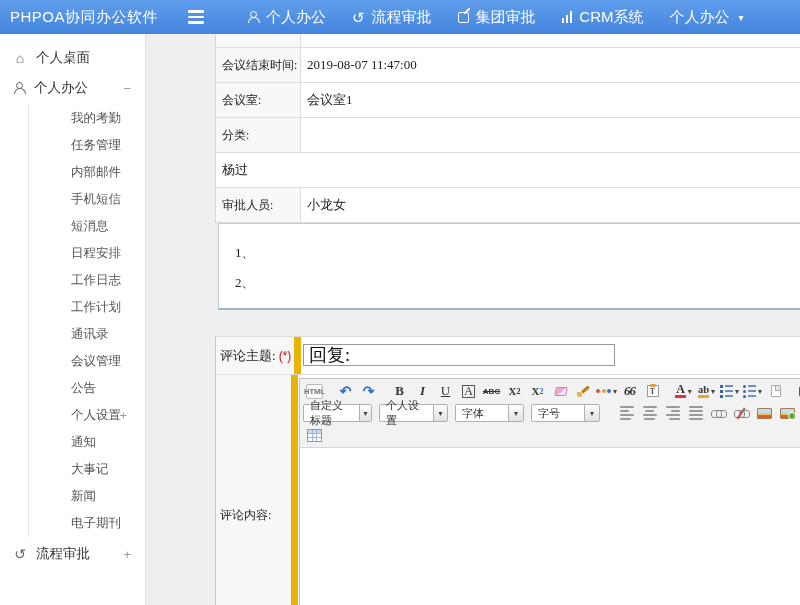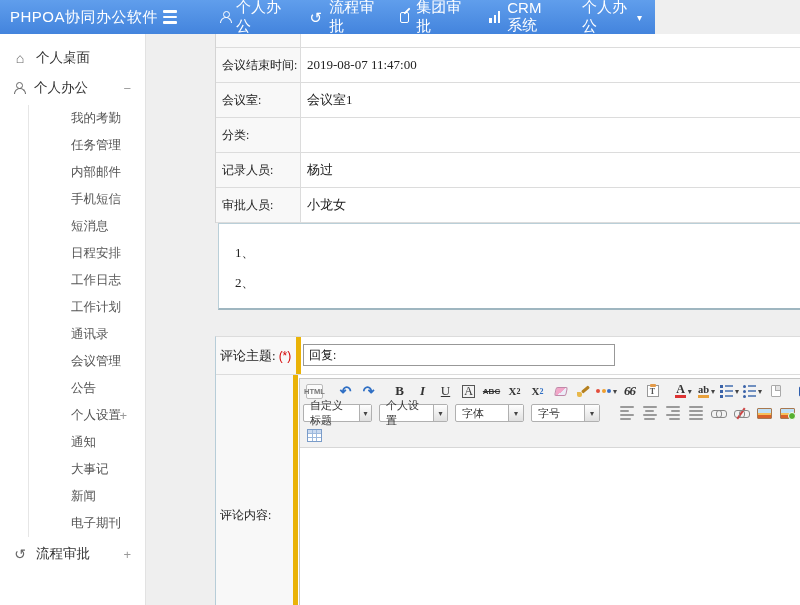--- a/index.html
+++ b/index.html
@@ -1,20 +1,20 @@
 <!DOCTYPE html>
 <html><head>
 <meta charset="utf-8">
 <style>
   * { margin:0; padding:0; box-sizing:border-box; }
   html,body { width:800px; height:605px; overflow:hidden; background:#efefef;
     font-family:"Liberation Sans", sans-serif; }
 
   
-  .header { position:absolute; left:0; top:0; width:655px; height:34px;
+  .header { position:absolute; left:0; top:0; width:800px; height:34px;
     background:linear-gradient(#609eec,#4384dd); display:flex; align-items:center;
     color:#fff; z-index:20; }
   .brand { font-size:15px; padding-left:10px; width:188px; letter-spacing:.5px; }
   .hamburger { width:16px; display:flex; flex-direction:column; gap:3px; margin-right:30px; cursor:pointer; }
   .hamburger i { height:2.4px; background:#fff; border-radius:1px; }
   .nav { display:flex; align-items:center; font-size:15px; }
   .nav-item { display:flex; align-items:center; gap:7px; padding:0 13px; height:34px; cursor:pointer; }
   .glyph-ico { font-size:15px; line-height:1; }
   .i-person { width:12px; height:12px; position:relative; }
   .i-person::before { content:""; position:absolute; top:0; left:3px; width:5px; height:5px;
@@ -59,26 +59,26 @@
 
   .content-box { position:absolute; left:218px; top:223px; width:592px; height:87px;
     background:#fff; border:1px solid #bacfd8; border-bottom:2px solid #9fb6c0;
     padding:14px 0 0 16px; }
   .content-box .line { line-height:30px; }
 
   .comment-table { position:absolute; left:215px; top:336px; width:600px; background:#fff;
     border-left:1px solid #b7cdd8; border-top:1px solid #dcdcdc; }
   .c-row1 { display:flex; height:38px; border-bottom:1px solid #dcdcdc; }
   .c-row2 { display:flex; height:280px; }
-  .c-label { width:85px; background:#f8f8f8; border-right:5px solid #eab308;
+  .c-label { width:85px; background:#f8f8f8; border-right:7px solid #eab308;
     display:flex; align-items:center; padding-left:4px; font-size:12px; }
   .c-value { flex:1; background:#fff; }
   .req { color:#d40000; margin-left:3px; font-size:12px; font-family:"Liberation Sans",sans-serif; }
   .subject-input { width:312px; height:22px; margin:7px 0 12px 2px; border:1px solid #989898;
-    font-family:"Liberation Serif",serif; font-size:12px; color:#111; padding:0 5px; outline:none; }
+    font-family:"Liberation Serif",serif; font-size:18px; color:#111; padding:0 5px; outline:none; }
   .c-label.tall { align-items:center; }
 
   
   .editor { margin:3px 0 0 1px; width:516px; border:1px solid #c6c6c6; background:#fff; height:272px; }
   .toolbar { background:#f2f2f2; border-bottom:1px solid #d7d7d7; padding:1px 3px; }
   .t-row { display:flex; align-items:center; height:22px; }
   .tb { display:inline-flex; align-items:center; justify-content:center; min-width:17px; height:18px;
     margin:0 3px; border-radius:2px; cursor:pointer; font-size:12px; color:#333; }
   .sep { width:1px; height:15px; background:#c9c9c9; margin:0 4px; }
   .btn-html { font:bold 7.5px "Liberation Sans",sans-serif; color:#777; border:1px solid #bbb;
@@ -242,21 +242,20 @@
   </div>
   <div class="m-row">
     <div class="m-label form-text">会议室:</div>
     <div class="m-value form-text">会议室1</div>
   </div>
   <div class="m-row">
     <div class="m-label form-text">分类:</div>
     <div class="m-value form-text"></div>
   </div>
   <div class="m-row">
-    <div class="m-label form-text">记录人员:</div>
     <div class="m-value form-text">杨过</div>
   </div>
   <div class="m-row">
     <div class="m-label form-text">审批人员:</div>
     <div class="m-value form-text">小龙女</div>
   </div>
 </div>
 
 <div class="content-box">
   <div class="line form-text">1、</div>

